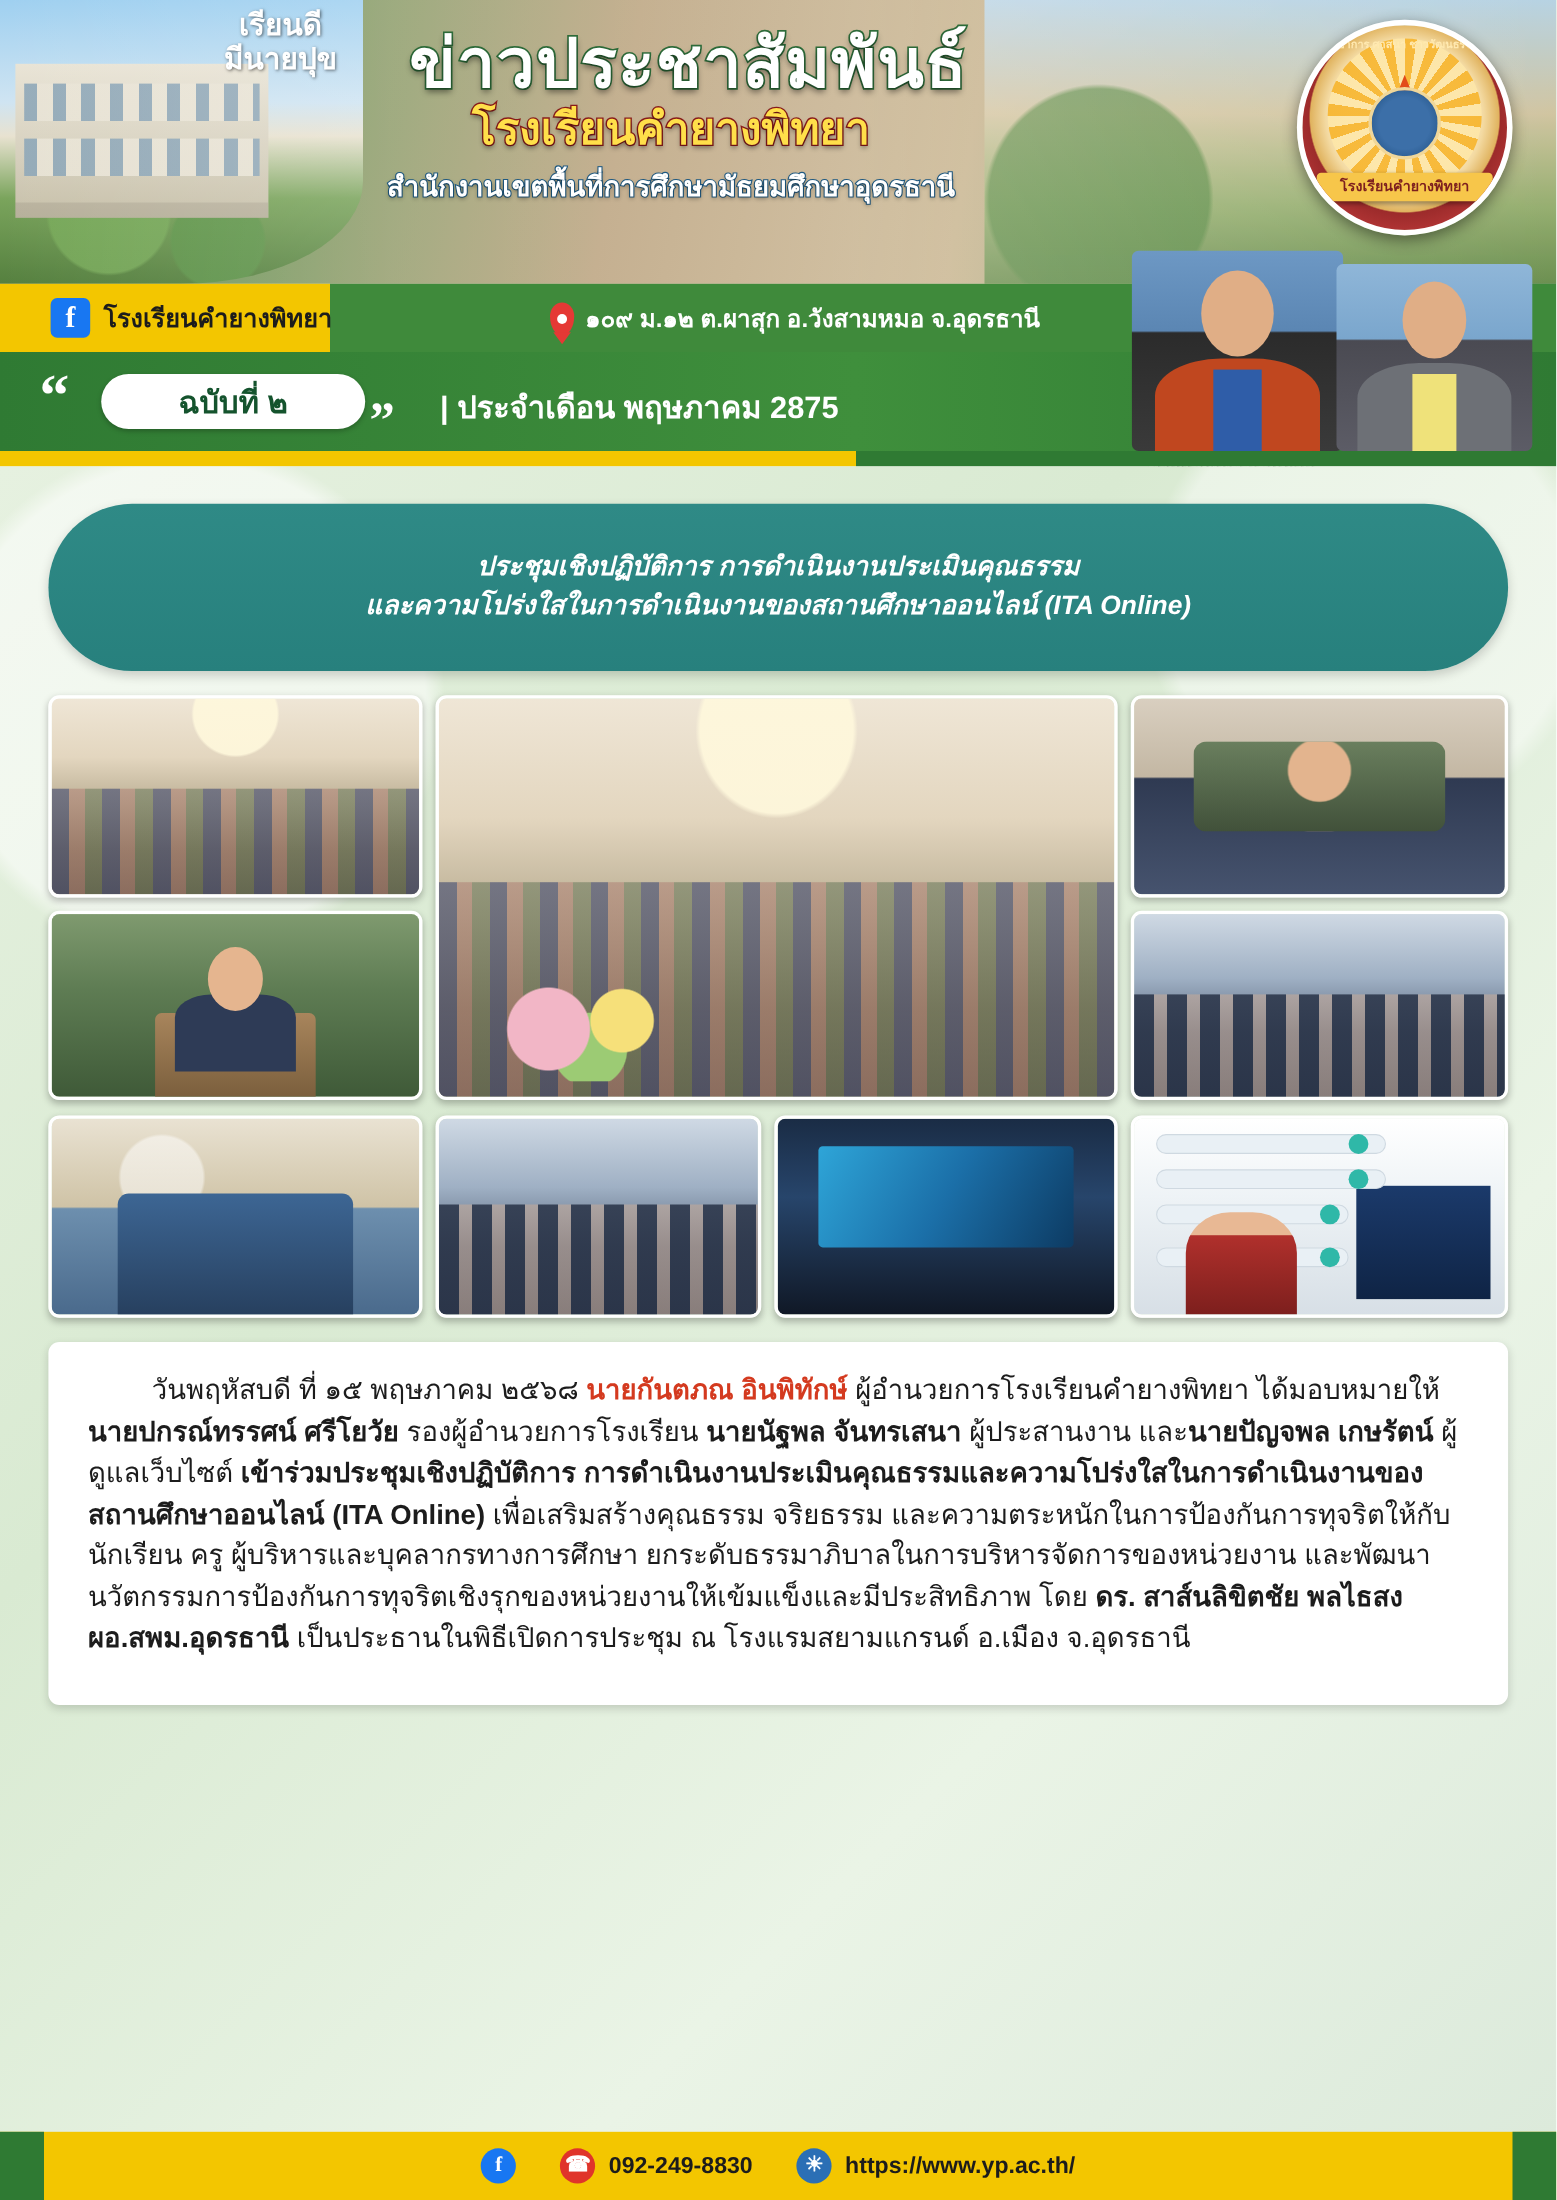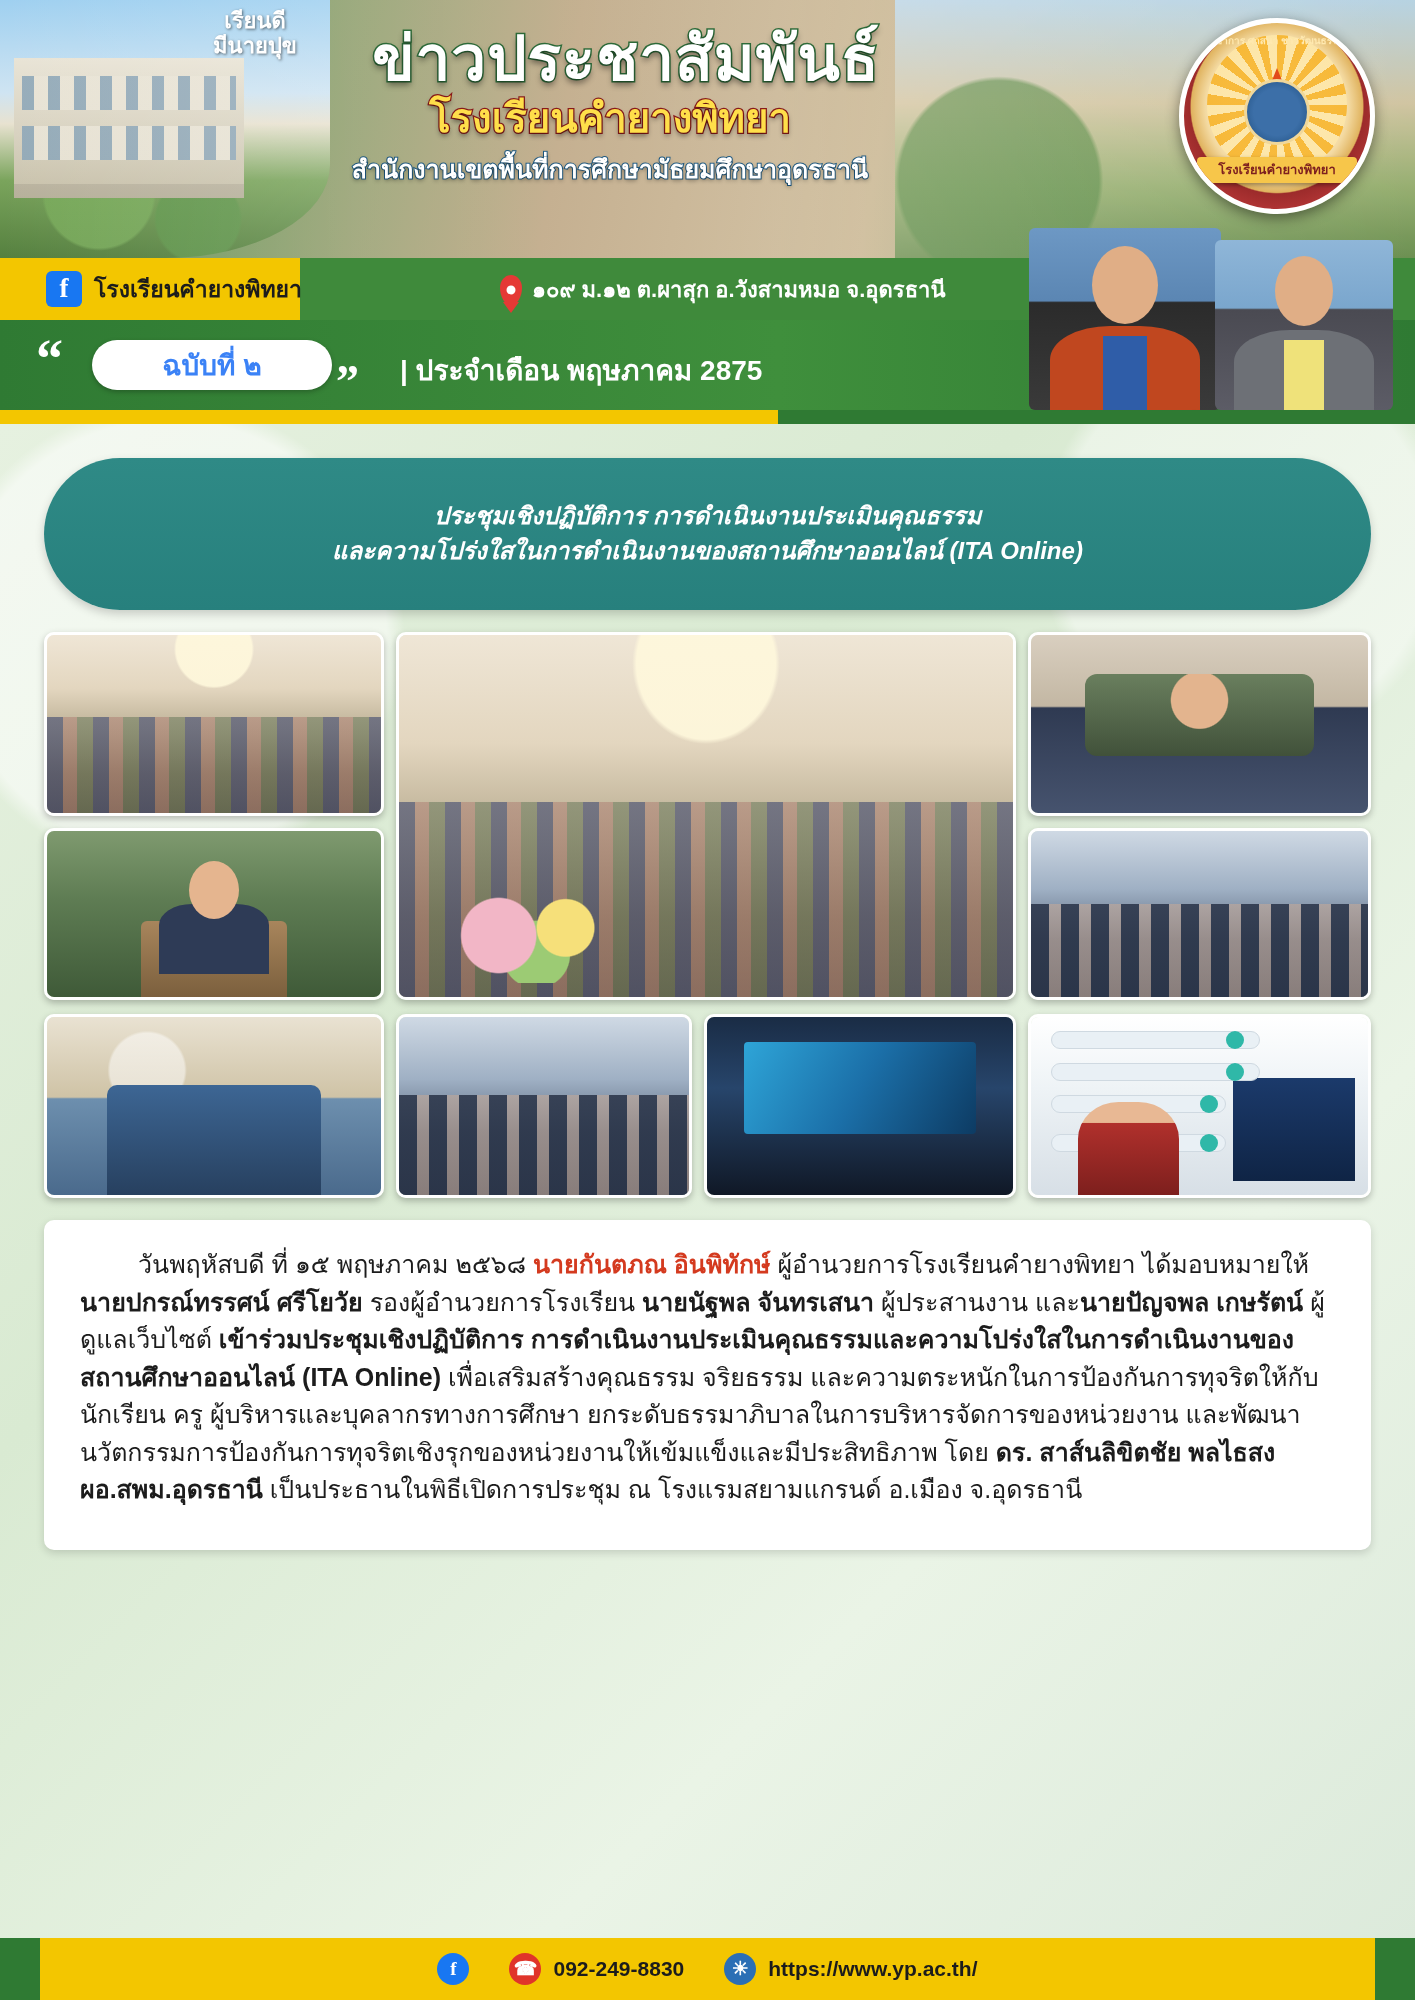--- a/index.html
+++ b/index.html
@@ -55,21 +55,21 @@
       radial-gradient(circle at 20% 70%, rgba(90,140,70,.7) 0 22%, transparent 23%),
       linear-gradient(180deg,#bcd7ea 0%, #d7c9a6 40%, #9bb274 72%, #6d9152 100%);
     opacity:.95;
   }
   .header-overlay {
     position:absolute; inset:0;
     background: linear-gradient(90deg, rgba(255,255,255,0) 0%, rgba(255,255,255,.15) 25%, rgba(255,255,255,.2) 55%, rgba(255,255,255,0) 100%);
   }
   .slogan {
     position:absolute; left:150px; top:8px; width:210px; text-align:center;
-    color:#fff; font-weight:bold; font-size:22px; line-height:1.15;
+    color:#fff; font-weight:bold; font-size:27px; line-height:1.15;
     text-shadow: 1px 1px 3px rgba(0,0,0,.55);
   }
   .slogan .s2 { display:block; }
   .header-titles {
     position:absolute; left:330px; top:26px; width:560px; text-align:center;
   }
   .title-main {
     font-size:62px; font-weight:bold; color:#ffffff; letter-spacing:1px;
     -webkit-text-stroke: 3px #2e6d3a;
     paint-order: stroke fill;
@@ -161,21 +161,21 @@
     background: linear-gradient(90deg,#2f7a33 0%, #3f8f3c 55%, #2f7a33 100%);
   }
   .quote-mark{
     position:absolute; left:36px; top:18px; color:#ffffff; font-size:54px; font-weight:bold;
     font-family:"Liberation Serif", serif; line-height:.8;
   }
   .issue-pill{
     position:absolute; left:92px; top:20px; width:240px; height:50px;
     background:#ffffff; border-radius:26px;
     display:flex; align-items:center; justify-content:center;
-    font-size:28px; font-weight:bold; color:#3b82f6;
+    font-size:28px; font-weight:bold; color:#14532d;
     box-shadow:0 2px 5px rgba(0,0,0,.25);
   }
   .quote-mark2{
     position:absolute; left:336px; top:44px; color:#ffffff; font-size:46px; font-weight:bold;
     font-family:"Liberation Serif", serif; line-height:.8;
   }
   .issue-month{
     position:absolute; left:400px; top:28px; color:#ffffff; font-size:28px; font-weight:bold;
   }
   .portraits {

